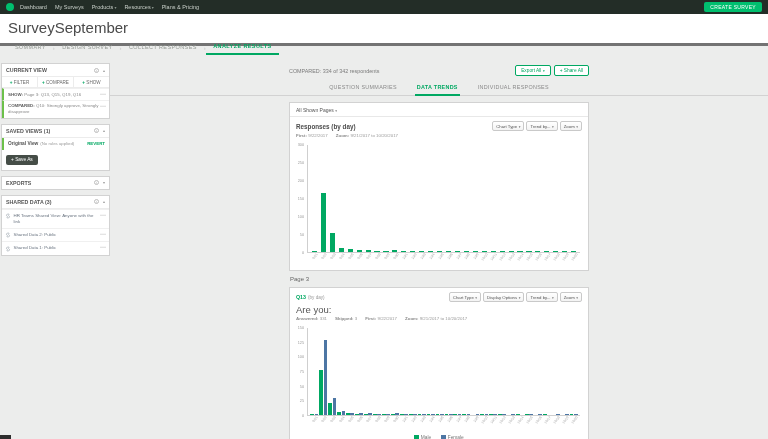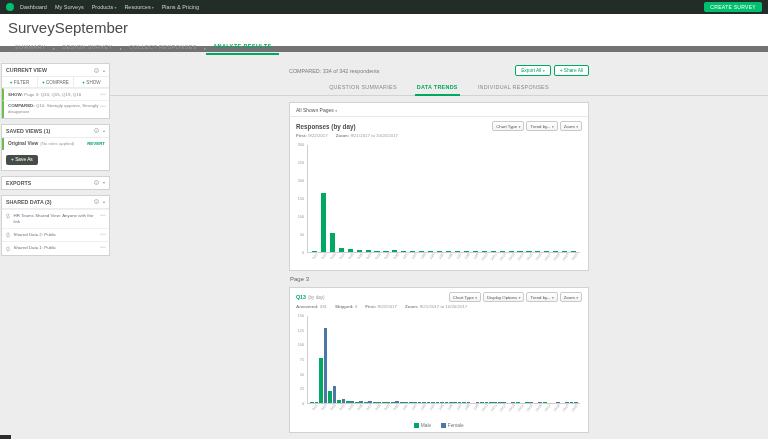--- a/index.html
+++ b/index.html
@@ -9,21 +9,21 @@
 
   
   .topnav{height:14px;background:#232d27;display:flex;align-items:center;padding:0 6px;color:#c8cfc9}
   .logo{width:8px;height:8px;border-radius:50%;background:#00bf6f;margin-right:6px;flex:none}
   .topnav nav{display:flex;gap:8px;font-size:5.5px}
   .has-caret::after{content:"▾";font-size:4px;margin-left:1px;color:#8a958d}
   .create-btn{margin-left:auto;background:#00bf6f;color:#fff;border:none;border-radius:2px;
     font-size:5px;padding:2px 6px;font-family:inherit;letter-spacing:.3px}
 
   
-  .page-header{background:#fff;border-bottom:6px solid #737373;padding:5px 8px 8px;height:38px}
+  .page-header{background:#fff;border-bottom:3px solid #737373;padding:5px 8px 8px;height:32px}
   .page-title{font-size:15px;color:#4a4a4a;font-weight:400;margin:0 0 5px}
   .survey-tabs{display:flex;align-items:center;font-size:5.5px;color:#949a94;letter-spacing:.4px}
   .stab{padding:2px 7px 4px}
   .stab.active{color:#00a862;font-weight:bold;border-bottom:2px solid #00a862}
   .sep::after{content:"›";color:#c5c5c5;font-size:6px}
 
   .content{position:absolute;top:60px;left:0;right:0;bottom:3px;display:flex}
 
   
   .sidebar{width:110px;flex:none;padding:3px 0 0 1px;display:flex;flex-direction:column;gap:5px}
@@ -415,20 +415,21 @@
               <button class="mini-btn">
                   <span>Trend by...</span>
                   <span class="caret"></span>
                 </button>
               <button class="mini-btn">
                   <span>Zoom</span>
                   <span class="caret"></span>
                 </button>
             </span>
           </div>
+          <div class="q-title">Are you:</div>
           <div class="meta-row">
             <span><b>Answered:</b> <span>331</span></span>
             <span><b>Skipped:</b> <span>3</span></span>
             <span><b>First:</b> <span>9/22/2017</span></span>
             <span><b>Zoom:</b> <span>9/21/2017 to 10/20/2017</span></span>
           </div>
           <div class="chart small">
             <div class="y-axis">
                 <span style="bottom: 0%;">0</span>
                 <span style="bottom: 16.6667%;">25</span>

